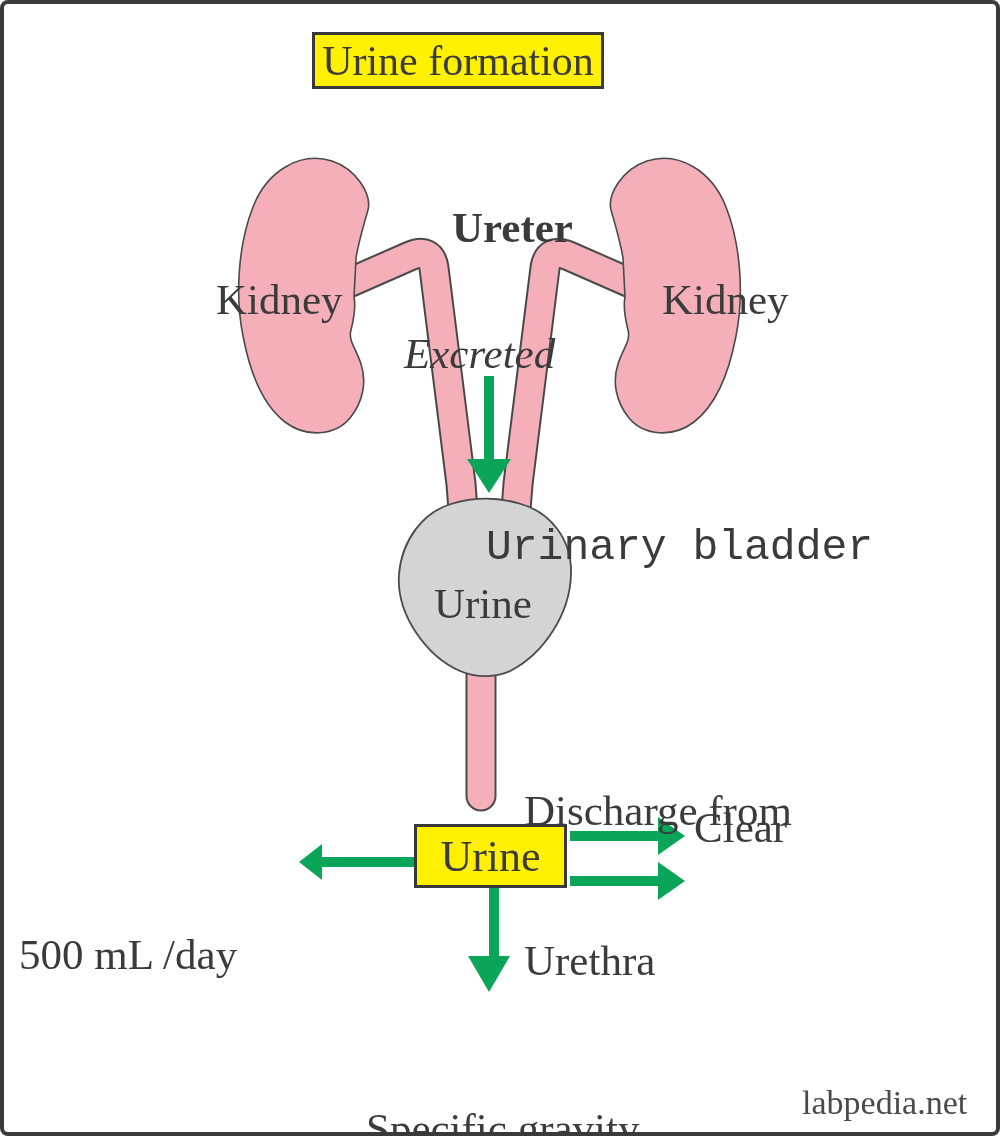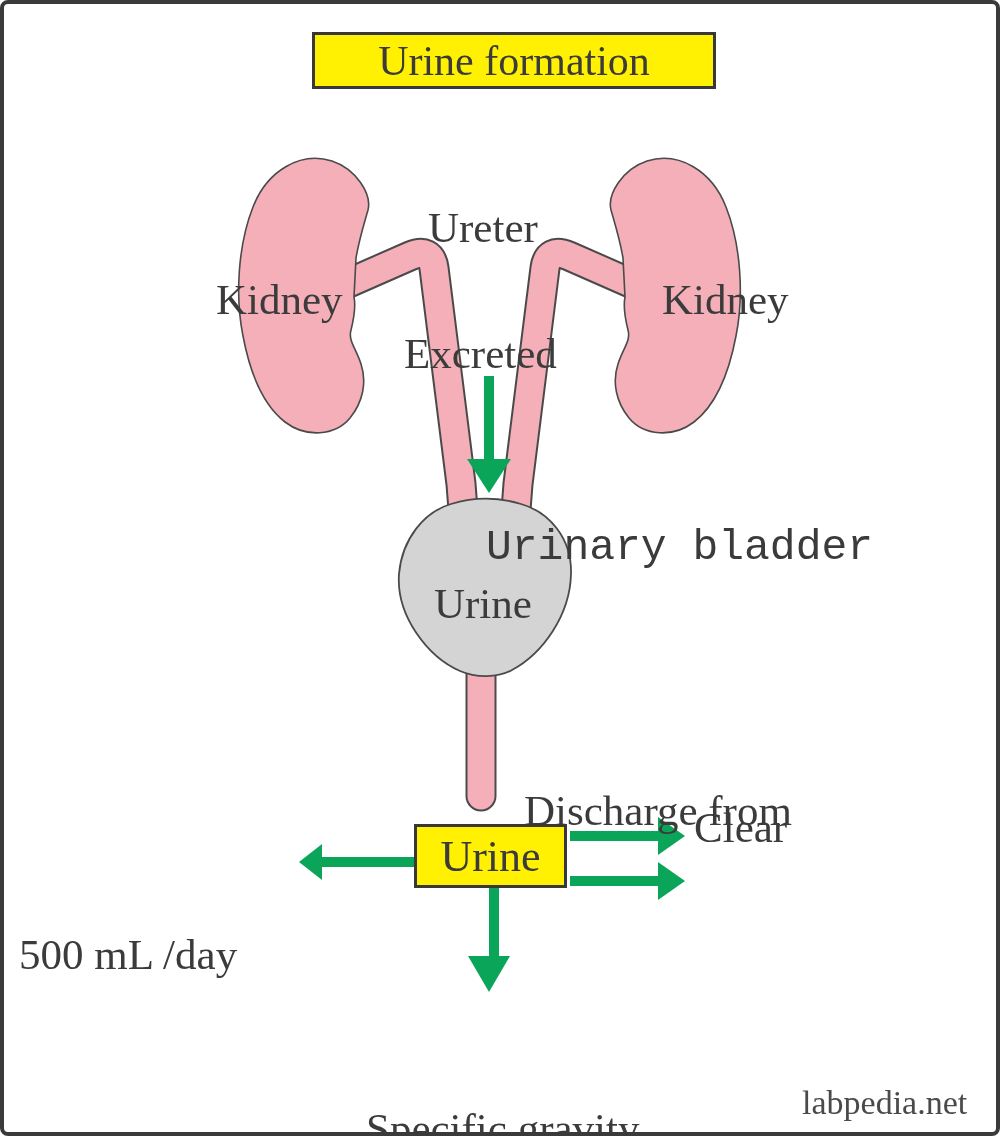--- a/index.html
+++ b/index.html
@@ -24,21 +24,21 @@
   }
   .yellow-box{
     position:absolute;
     background:#fff101;
     border:3px solid #383838;
     box-sizing:border-box;
     display:flex;align-items:center;justify-content:center;
     font-size:42px;
     color:#3b3b3b;
   }
-  .title-box{left:308px;top:28px;width:404px;height:57px;font-size:42px;}
+  .title-box{left:308px;top:28px;width:292px;height:57px;font-size:42px;}
   .urine-box{left:410px;top:820px;width:153px;height:64px;font-size:44px;}
   .watermark{
     position:absolute;left:798px;top:1080px;
     font-size:34px;color:#4a4a4a;
   }
 </style>
 </head>
 <body>
 
 <div class="stage">
@@ -109,29 +109,30 @@
     <g fill="#0aa558">
       <rect x="485" y="884" width="10" height="70"></rect>
       <polygon points="464,952 506,952 485,988"></polygon>
     </g>
   </svg>
 
   <div class="yellow-box title-box">
     <span>Urine formation</span>
   </div>
 
-  <div class="lbl" style="left:424px;top:198px;">Ureter</div>
+  <div class="lbl" style="left:448px;top:198px;font-weight:bold;">Ureter</div>
   <div class="lbl" style="left:212px;top:270px;">Kidney</div>
   <div class="lbl" style="left:658px;top:270px;">Kidney</div>
-  <div class="lbl" style="left:400px;top:324px;">Excreted</div>
+  <div class="lbl" style="left:400px;top:324px;font-style:italic;">Excreted</div>
   <div class="lbl" style="left:482px;top:518px;font-family:Liberation Mono, monospace;">Urinary bladder</div>
   <div class="lbl" style="left:430px;top:574px;">Urine</div>
 
   <div class="lbl" style="left:502px;top:682px;line-height:50px;margin-left:18px;">
     <div>Discharge from</div>
+    <div>Urethra</div>
   </div>
 
   <div class="yellow-box urine-box">
     <span>Urine</span>
   </div>
 
   <div class="lbl" style="left:15px;top:818px;line-height:53px;">
     <div>500 mL /day</div>
   </div>
 

